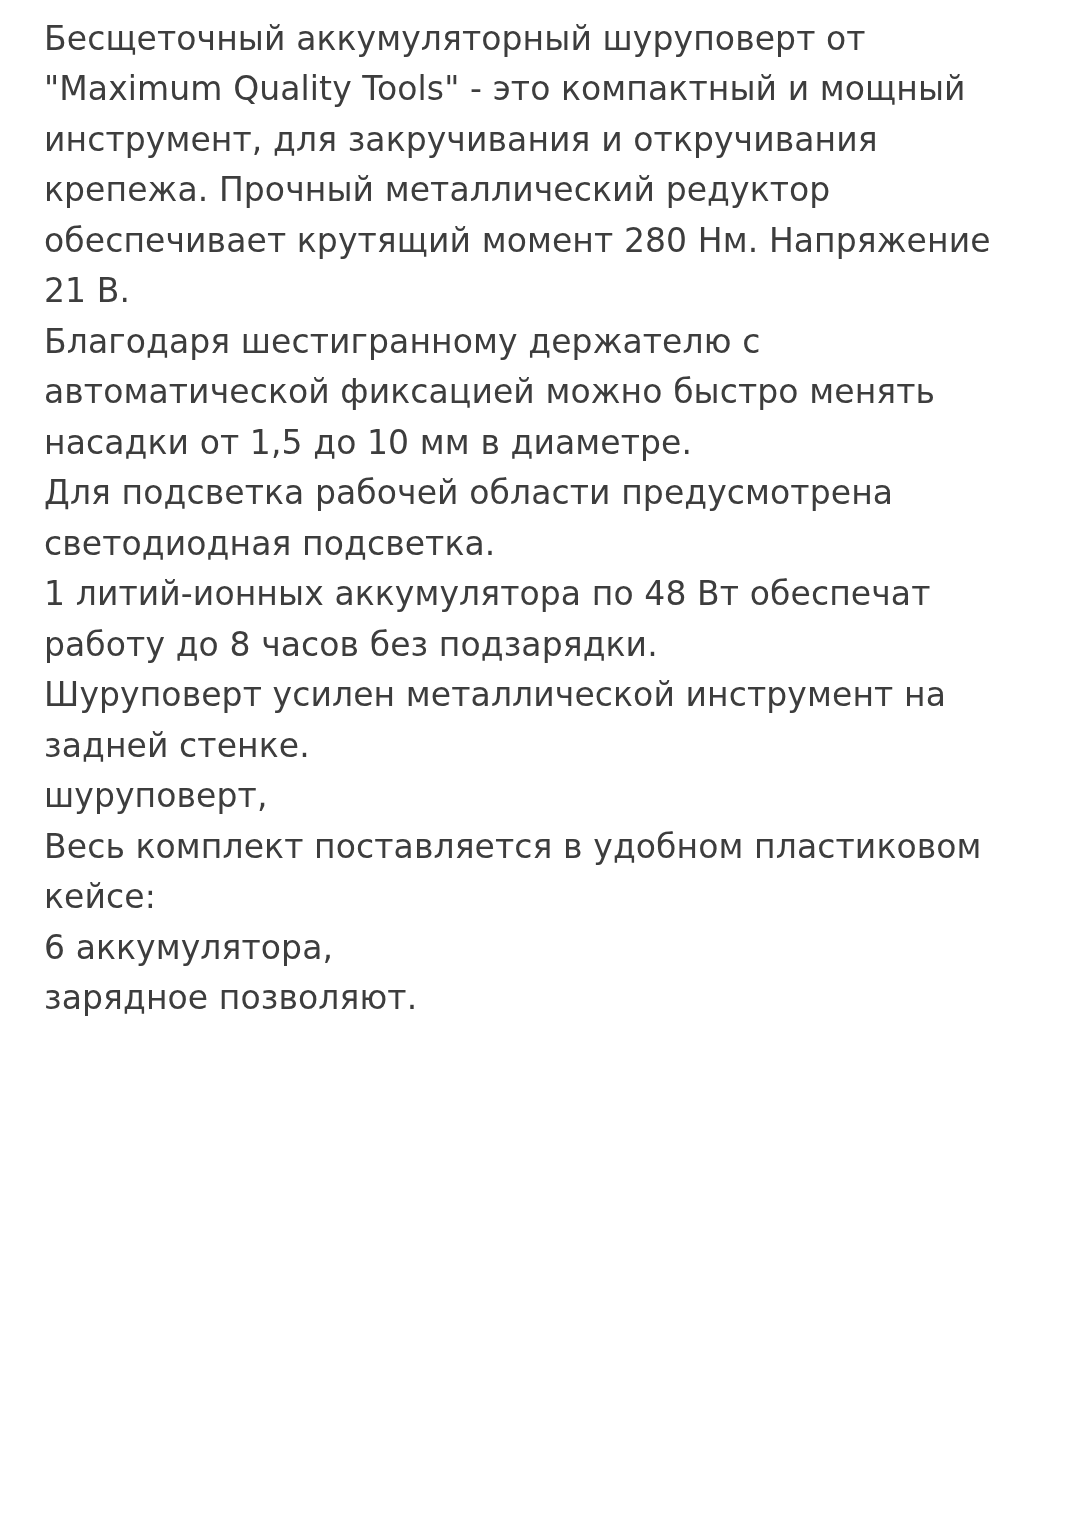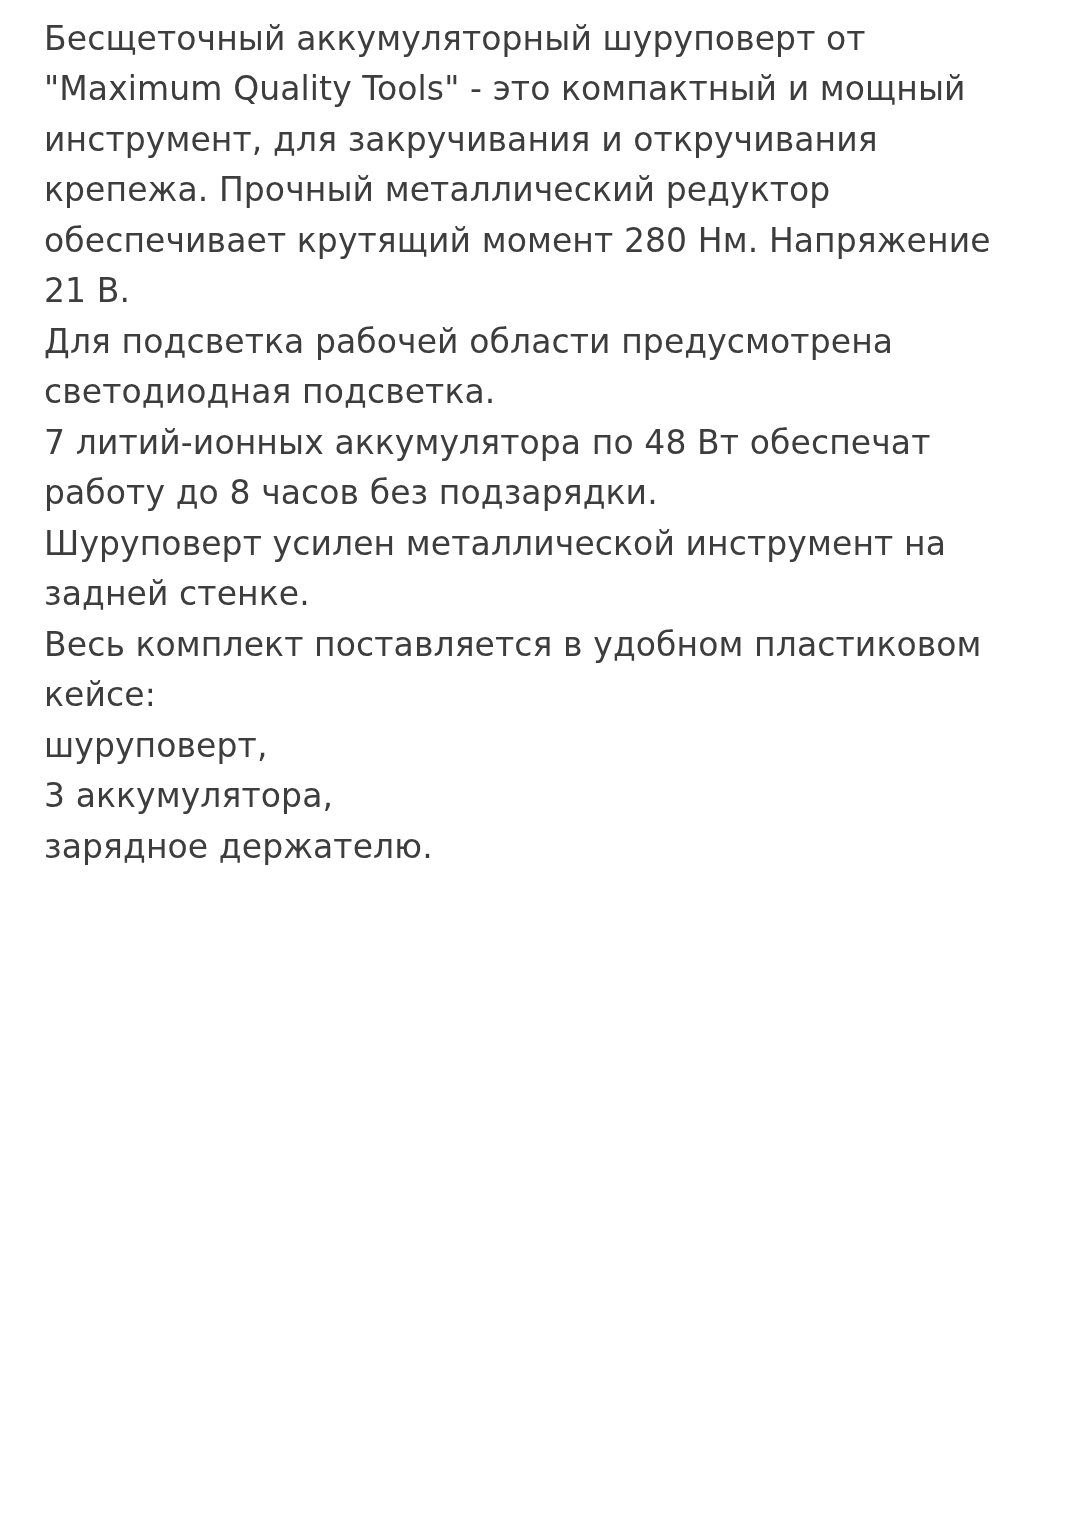--- a/index.html
+++ b/index.html
@@ -27,20 +27,21 @@
     letter-spacing: 0.1px;
     text-align: left;
     word-wrap: break-word;
   }
 </style>
 </head>
 <body>
 
 <div class="doc">
   <p class="para">Бесщеточный аккумуляторный шуруповерт от "Maximum Quality Tools" - это компактный и мощный инструмент, для закручивания и откручивания крепежа. Прочный металлический редуктор обеспечивает крутящий момент 280 Нм. Напряжение 21 В.</p>
+  <p class="para">Благодаря шестигранному держателю с автоматической фиксацией можно быстро менять насадки от 1,5 до 10 мм в диаметре.</p>
   <p class="para">Для подсветка рабочей области предусмотрена светодиодная подсветка.</p>
-  <p class="para">7 литий-ионных аккумулятора по 48 Вт обеспечат работу до 8 часов без подзарядки.</p>
+  <p class="para">1 литий-ионных аккумулятора по 48 Вт обеспечат работу до 8 часов без подзарядки.</p>
   <p class="para">Шуруповерт усилен металлической инструмент на задней стенке.</p>
+  <p class="para">шуруповерт,</p>
   <p class="para">Весь комплект поставляется в удобном пластиковом кейсе:</p>
-  <p class="para">шуруповерт,</p>
-  <p class="para">3 аккумулятора,</p>
-  <p class="para">зарядное держателю.</p>
+  <p class="para">6 аккумулятора,</p>
+  <p class="para">зарядное позволяют.</p>
 </div>
 
 </body></html>

